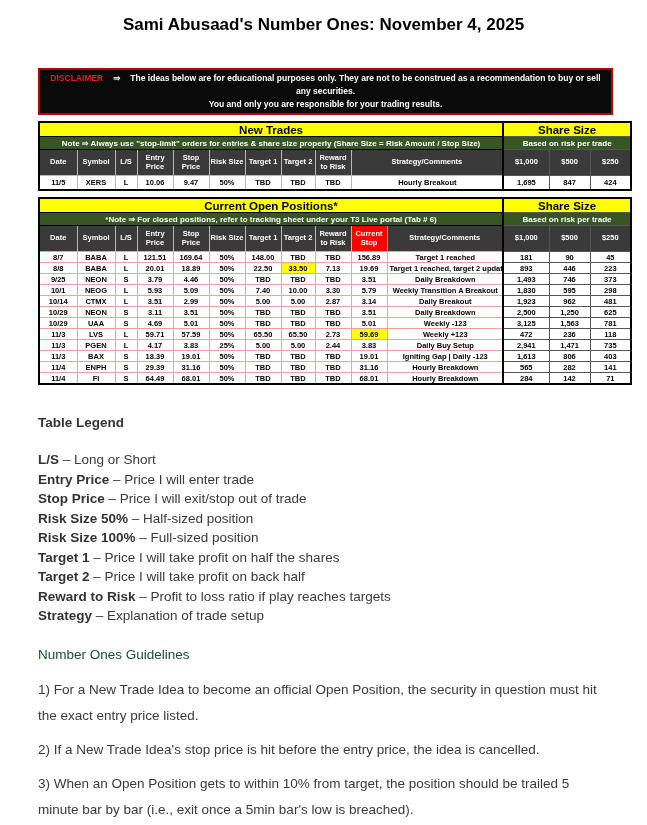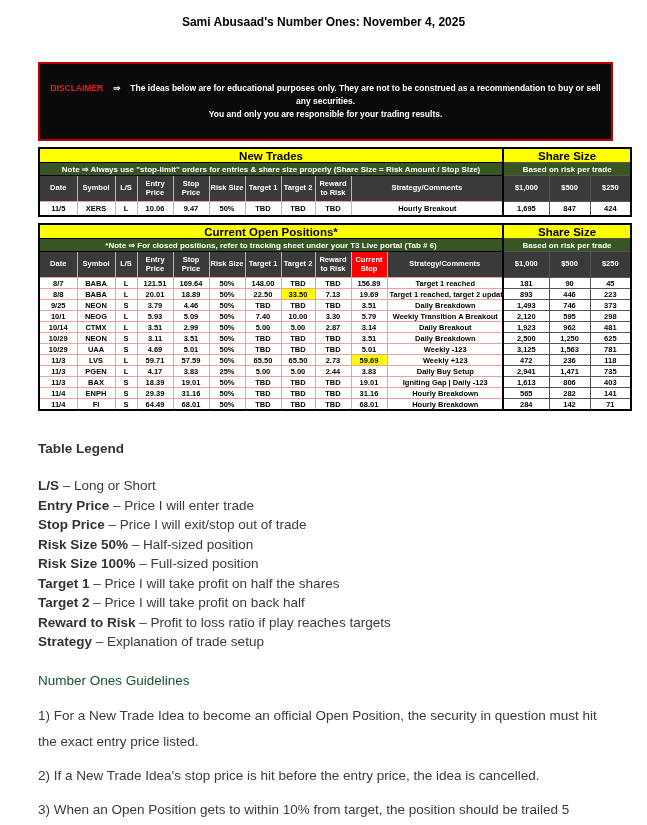--- a/index.html
+++ b/index.html
@@ -1,21 +1,21 @@
 <!DOCTYPE html>
 <html><head>
 <meta charset="utf-8">
 <style>
   html,body{margin:0;padding:0;background:#ffffff;}
   body{width:647px;height:825px;overflow:hidden;font-family:"Liberation Sans",sans-serif;color:#3a3a3a;}
 
-  .page-title{margin-top:15px;text-align:center;font-size:12px;font-weight:bold;color:#000;}
+  .page-title{margin-top:15px;text-align:center;font-size:17px;font-weight:bold;color:#000;}
 
   .disclaimer{margin:33px 0 0 38px;width:563px;background:#0a0a0a;border:2px solid #c00000;
-    text-align:center;color:#fff;font-weight:bold;font-size:8.5px;line-height:13px;padding:18px 4px;}
+    text-align:center;color:#fff;font-weight:bold;font-size:8.5px;line-height:13px;padding:2px 4px;}
   .disclaimer .dlabel{color:#e02020;margin-right:10px;}
   .disclaimer .arrow{margin-right:10px;}
 
   table.sheet{margin:6px 0 0 38px;width:592px;border-collapse:collapse;table-layout:fixed;
     font-family:"Liberation Sans",sans-serif;padding-left:23px;}
   table.sheet th,table.sheet td{border:1px solid #f2a099;overflow:hidden;white-space:nowrap;
     text-align:center;vertical-align:middle;padding:0 1px;}
   table.sheet{border:2px solid #000;}
   tr.title-row th{background:#ffff00;color:#000;font-size:11.5px;font-weight:bold;height:13px;border-color:#000;}
   tr.note-row th{background:#375623;color:#fff;font-size:8px;font-weight:bold;height:12px;border-color:#000;}
@@ -205,21 +205,21 @@
         <td>NEOG</td>
         <td>L</td>
         <td>5.93</td>
         <td>5.09</td>
         <td>50%</td>
         <td>7.40</td>
         <td>10.00</td>
         <td>3.30</td>
         <td>5.79</td>
         <td class="left">Weekly Transition A Breakout</td>
-        <td class="ss ss-first">2,120</td>
+        <td class="ss ss-first">1,830</td>
         <td class="ss">595</td>
         <td class="ss">298</td>
       </tr>
       <tr>
         <td>10/14</td>
         <td>CTMX</td>
         <td>L</td>
         <td>3.51</td>
         <td>2.99</td>
         <td>50%</td>

